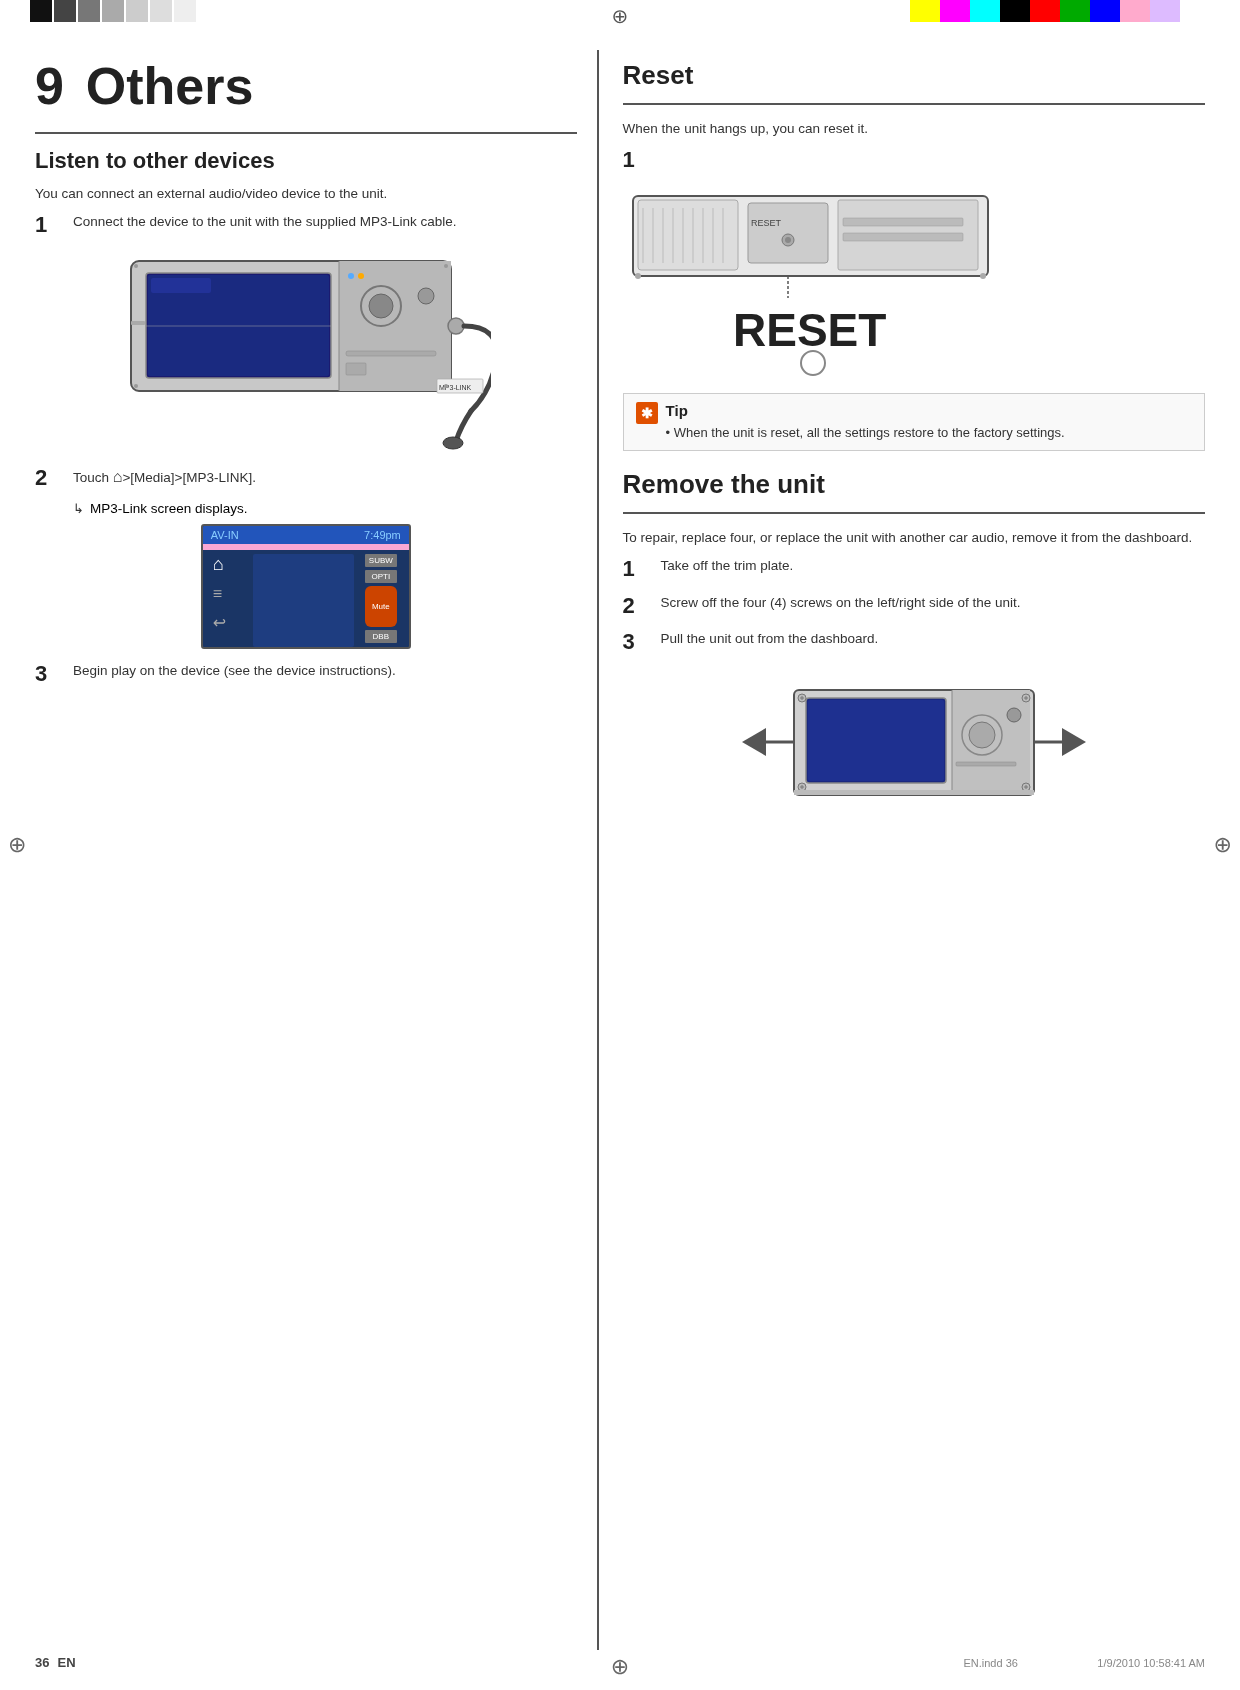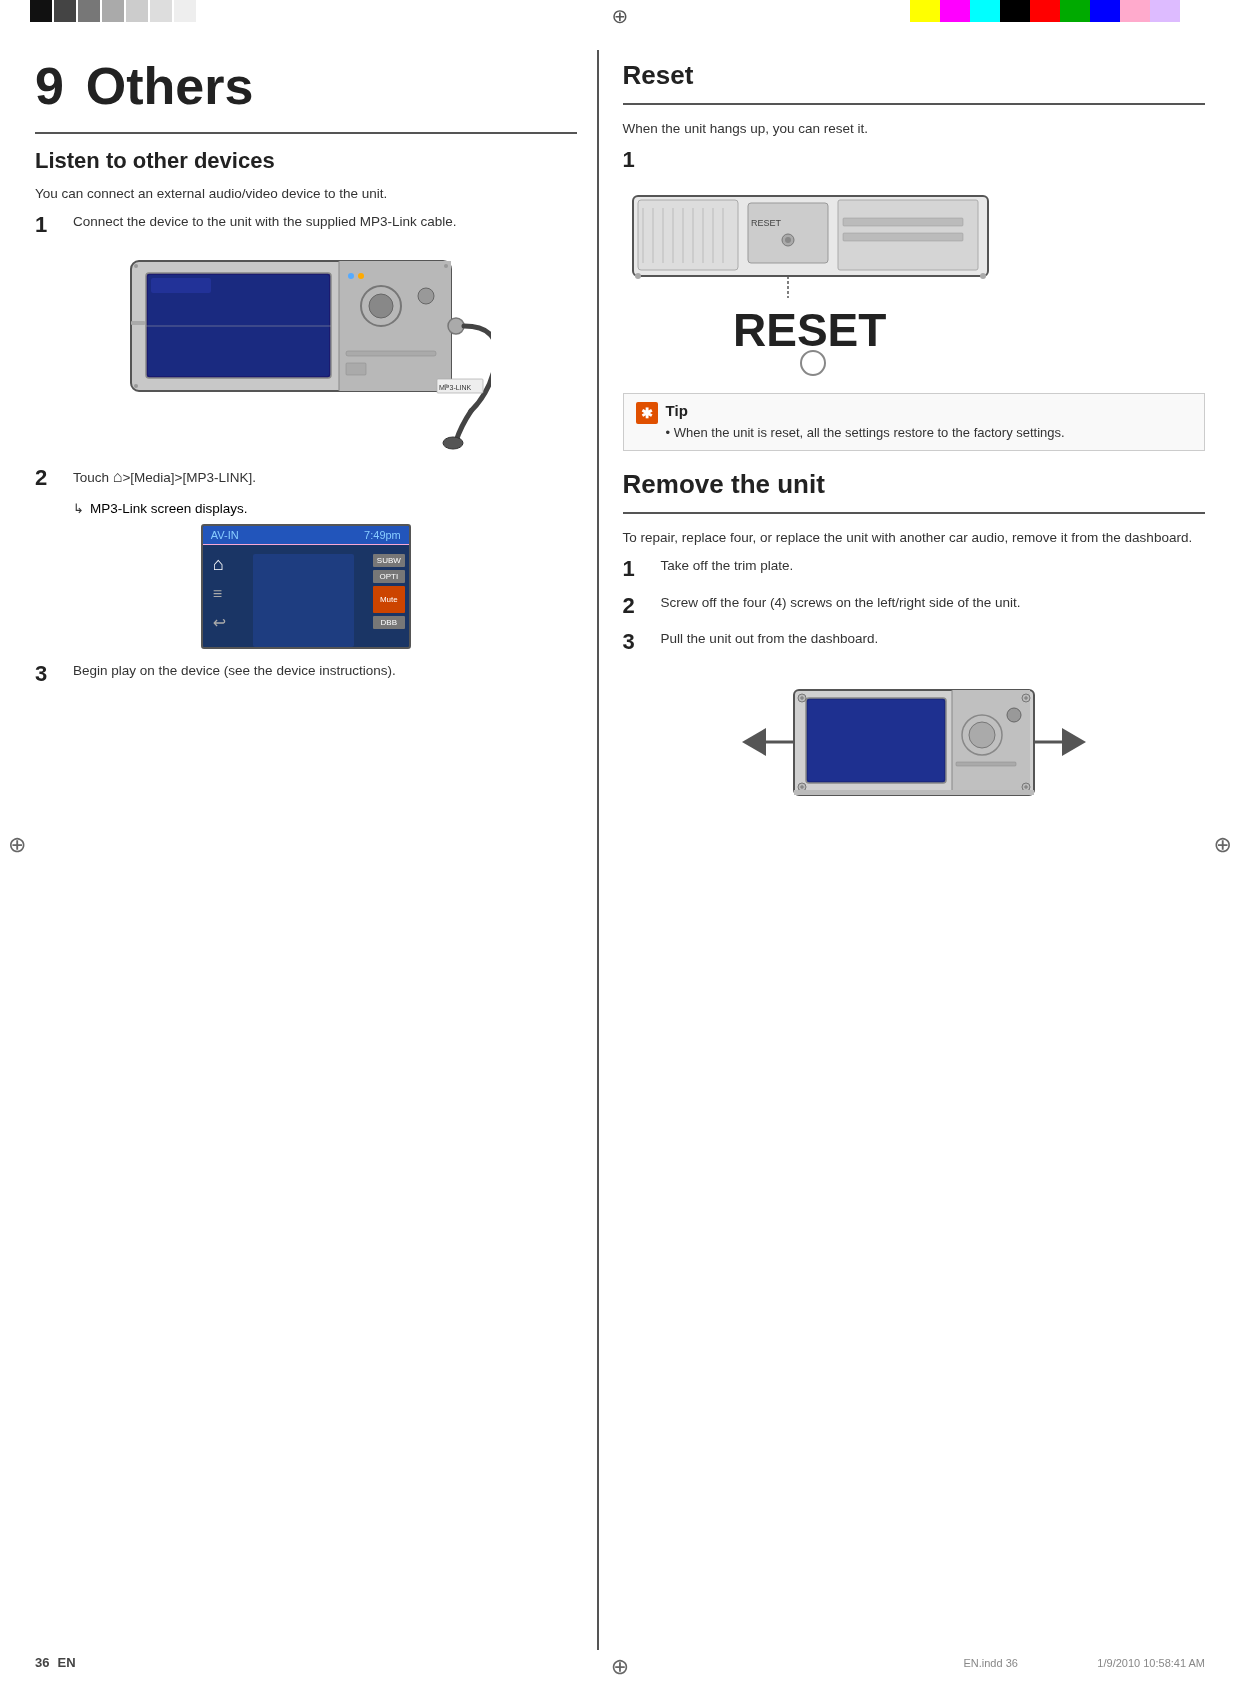--- a/index.html
+++ b/index.html
@@ -375,37 +375,37 @@
       </span>
     </div>
     <div class="sub-step">
       <span class="sub-step-arrow">↳</span>
       <span class="sub-step-text">MP3-Link screen displays.</span>
     </div>
 
     <div style="margin: 6px 0 12px 0; display:flex; justify-content:center;">
       <div style="width:210px; height:125px; background:#1a3565; border:2px solid #555; border-radius:3px; position:relative; overflow:hidden;">
 
-        <div style="background:#2255bb; color:#88ccff; font-size:11px; padding:3px 8px; display:flex; justify-content:space-between; align-items:center; border-bottom:1px solid #f9a8d4;">
+        <div style="background:#2255bb; color:#88ccff; font-size:11px; padding:3px 8px; display:flex; justify-content:space-between; align-items:center; border-bottom:6px solid #f9a8d4;">
           <span>AV-IN</span>
           <span>7:49pm</span>
         </div>
 
         <div style="position:absolute; left:10px; top:28px; display:flex; flex-direction:column; gap:10px;">
           <span style="color:#fff; font-size:18px;">⌂</span>
           <span style="color:#aaa; font-size:16px;">≡</span>
           <span style="color:#aaa; font-size:16px;">↩</span>
         </div>
 
         <div style="position:absolute; left:50px; top:28px; right:55px; bottom:0; background:#1e3d80; border-radius:2px;"></div>
 
-        <div style="position:absolute; right:4px; top:28px; display:flex; flex-direction:column; gap:3px;">
+        <div style="position:absolute; right:12px; top:28px; display:flex; flex-direction:column; gap:3px;">
           <span style="font-size:8px; background:#777; color:#fff; padding:2px 4px; border-radius:1px; display:block; text-align:center;">SUBW</span>
           <span style="font-size:8px; background:#777; color:#fff; padding:2px 4px; border-radius:1px; display:block; text-align:center;">OPTI</span>
-          <span style="font-size:8px; background:#cc4400; color:#fff; padding:9px 4px; border-radius:1px; display:block; text-align:center;">Mute</span>
+          <span style="font-size:8px; background:#cc4400; color:#fff; padding:16px 4px; border-radius:6px; display:block; text-align:center;">Mute</span>
           <span style="font-size:8px; background:#777; color:#fff; padding:2px 4px; border-radius:1px; display:block; text-align:center;">DBB</span>
         </div>
       </div>
     </div>
 
     <div class="step">
       <span class="step-num">3</span>
       <span class="step-text">Begin play on the device (see the device instructions).</span>
     </div>
 

